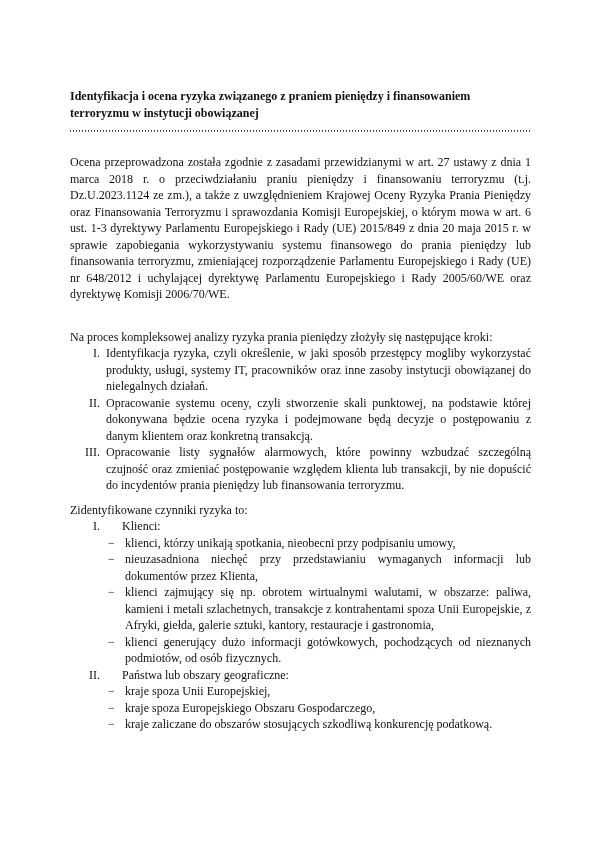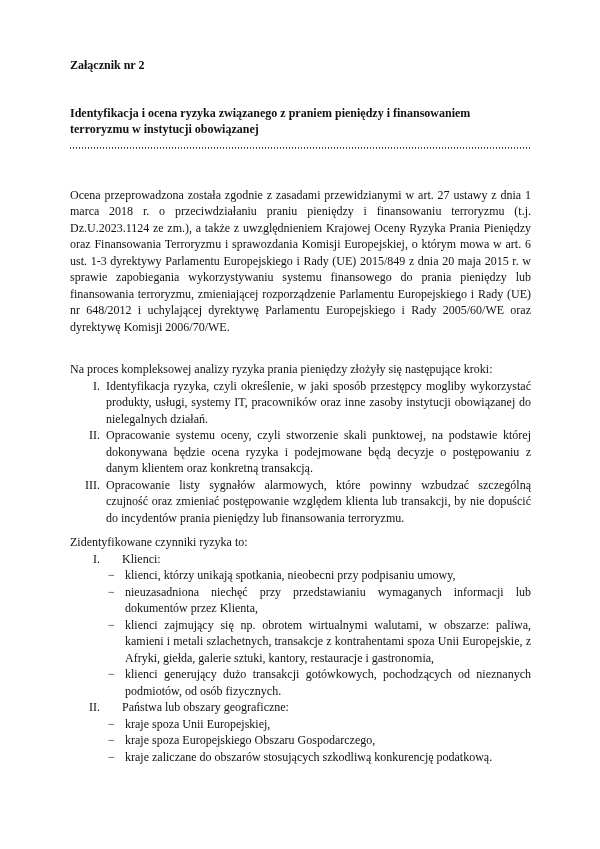--- a/index.html
+++ b/index.html
@@ -32,21 +32,21 @@
     text-align-last: justify;
   }
   .fill-line {
     height: 17px;
     background-image: repeating-linear-gradient(to right, #2e2e2e 0 1.1px, transparent 1.1px 3px);
     background-repeat: no-repeat;
     background-size: 100% 1.7px;
     background-position: 0 9px;
   }
   .assessment {
-    margin-top: 32px;
+    margin-top: 16px;
     text-align: justify;
   }
   .process-intro {
     margin-top: 26px;
     text-align: justify;
   }
   .risk-intro {
     margin-top: 8px;
   }
   .roman-item {
@@ -80,21 +80,20 @@
     flex: 1;
     text-align: justify;
   }
 </style>
 </head>
 <body>
 
 <div class="page">
   <div class="content">
 
-    <div class="attachment-label">Załącznik nr 2</div>
 
     <div class="doc-title">Identyfikacja i ocena ryzyka związanego z praniem pieniędzy i finansowaniem terroryzmu w instytucji obowiązanej</div>
 
 
     <div class="fill-line"></div>
 
     <p class="assessment">Ocena przeprowadzona została zgodnie z zasadami przewidzianymi w art. 27 ustawy z dnia 1 marca 2018 r. o przeciwdziałaniu praniu pieniędzy i finansowaniu terroryzmu (t.j. Dz.U.2023.1124 ze zm.), a także z uwzględnieniem Krajowej Oceny Ryzyka Prania Pieniędzy oraz Finansowania Terroryzmu i sprawozdania Komisji Europejskiej, o którym mowa w art. 6 ust. 1-3 dyrektywy Parlamentu Europejskiego i Rady (UE) 2015/849 z dnia 20 maja 2015 r. w sprawie zapobiegania wykorzystywaniu systemu finansowego do prania pieniędzy lub finansowania terroryzmu, zmieniającej rozporządzenie Parlamentu Europejskiego i Rady (UE) nr 648/2012 i uchylającej dyrektywę Parlamentu Europejskiego i Rady 2005/60/WE oraz dyrektywę Komisji 2006/70/WE.</p>
 
     <p class="process-intro">Na proces kompleksowej analizy ryzyka prania pieniędzy złożyły się następujące kroki:</p>
 
@@ -128,21 +127,21 @@
       <div class="dash-item">
         <span class="dash-bullet">−</span>
         <span class="dash-text">nieuzasadniona niechęć przy przedstawianiu wymaganych informacji lub dokumentów przez Klienta,</span>
       </div>
       <div class="dash-item">
         <span class="dash-bullet">−</span>
         <span class="dash-text">klienci zajmujący się np. obrotem wirtualnymi walutami, w obszarze: paliwa, kamieni i metali szlachetnych, transakcje z kontrahentami spoza Unii Europejskie, z Afryki, giełda, galerie sztuki, kantory, restauracje i gastronomia,</span>
       </div>
       <div class="dash-item">
         <span class="dash-bullet">−</span>
-        <span class="dash-text">klienci generujący dużo transakcji gotówkowych, pochodzących od nieznanych podmiotów, od osób fizycznych.</span>
+        <span class="dash-text">klienci generujący dużo informacji gotówkowych, pochodzących od nieznanych podmiotów, od osób fizycznych.</span>
       </div>
 
       <div class="roman-item">
         <span class="roman-num">II.</span>
         <span class="roman-label">Państwa lub obszary geograficzne:</span>
       </div>
       <div class="dash-item">
         <span class="dash-bullet">−</span>
         <span class="dash-text">kraje spoza Unii Europejskiej,</span>
       </div>

